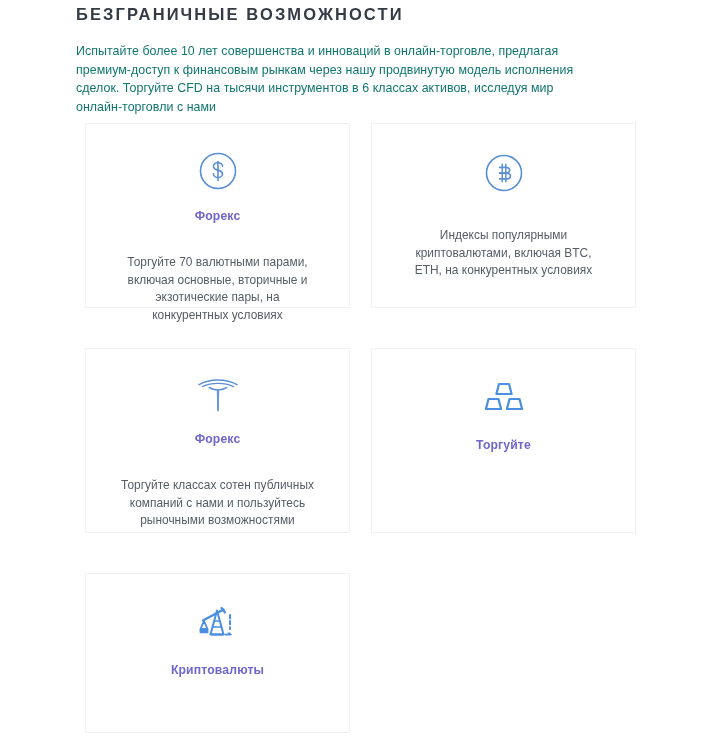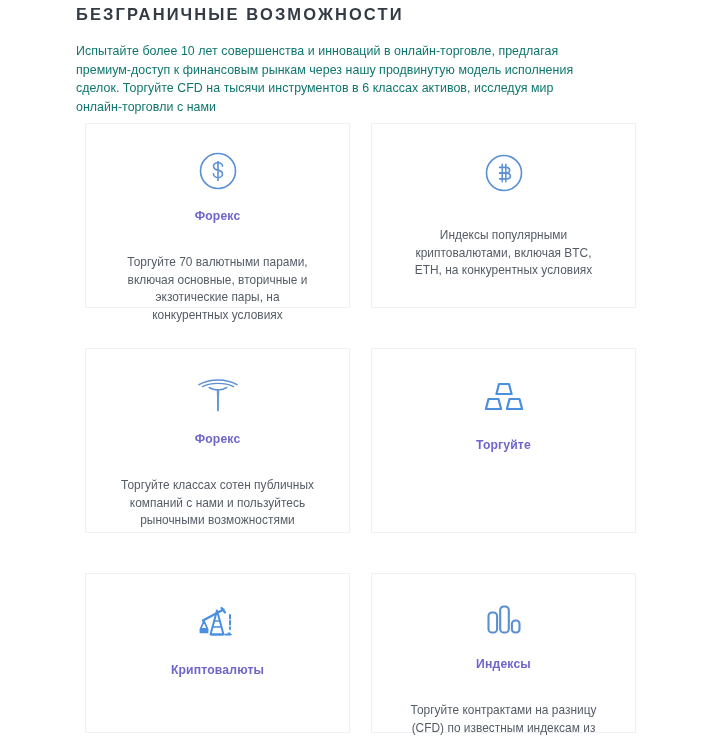--- a/index.html
+++ b/index.html
@@ -175,26 +175,15 @@
           <rect x="4.6" y="26" width="8.8" height="4.2" rx="0.6" fill="#4a8fe0"></rect>
 
           <path d="M35 12v14" stroke="#4a8fe0" stroke-width="2" stroke-linecap="round" stroke-dasharray="3.5 2.6"></path>
           <rect x="32.5" y="29.5" width="3" height="2.6" rx="0.5" fill="#4a8fe0"></rect>
           <path d="M30 31.6h6" stroke="#4a8fe0" stroke-width="1.6" stroke-linecap="round"></path>
         </svg>
       </div>
       <h3 class="card-title">Криптовалюты</h3>
     </div>
 
-    <div class="card">
-      <div class="card-icon">
-        <svg width="42" height="40" viewBox="0 0 42 40" fill="none">
-          <rect x="5.5" y="12.5" width="8.6" height="20" rx="3.6" stroke="#5b8fd4" stroke-width="2.1"></rect>
-          <rect x="17.2" y="6.5" width="8.6" height="26" rx="3.6" stroke="#5b8fd4" stroke-width="2.1"></rect>
-          <rect x="28.9" y="20.5" width="7.6" height="12" rx="3.3" stroke="#5b8fd4" stroke-width="2.1"></rect>
-        </svg>
-      </div>
-      <h3 class="card-title">Индексы</h3>
-      <p class="card-text">Торгуйте контрактами на разницу (CFD) по известным индексам из различных регионов</p>
-    </div>
 
   </div>
 </div>
 
 </body></html>

